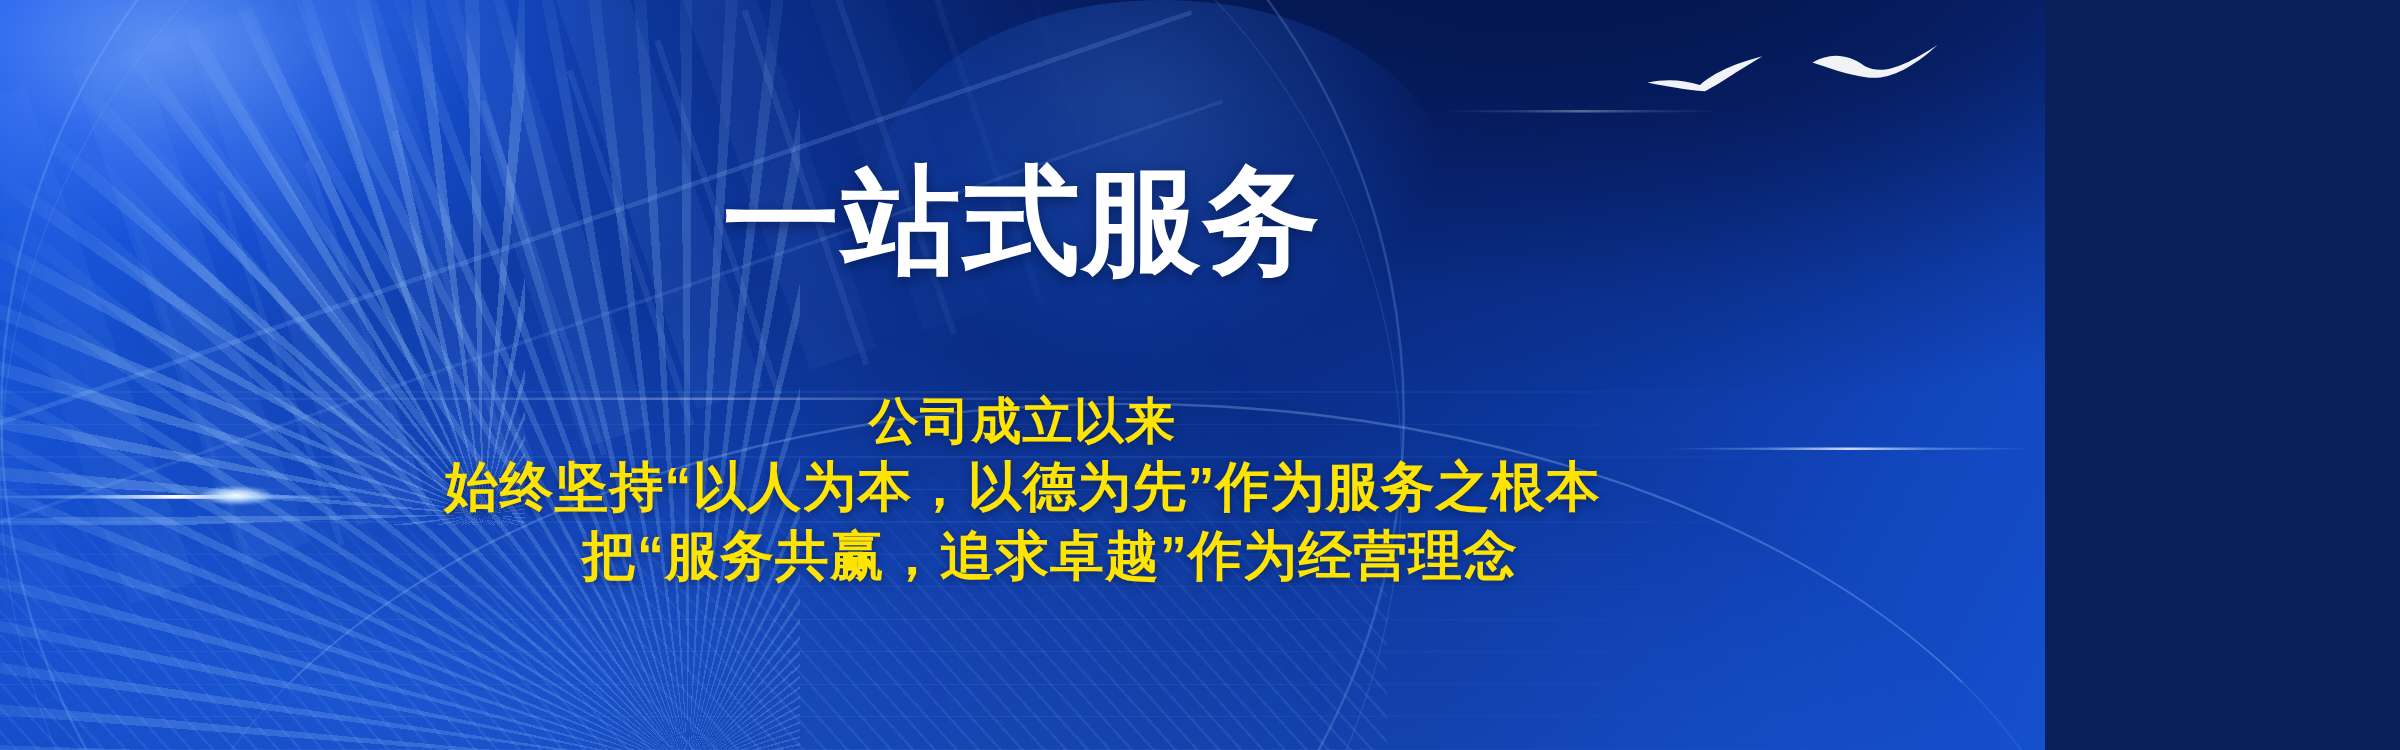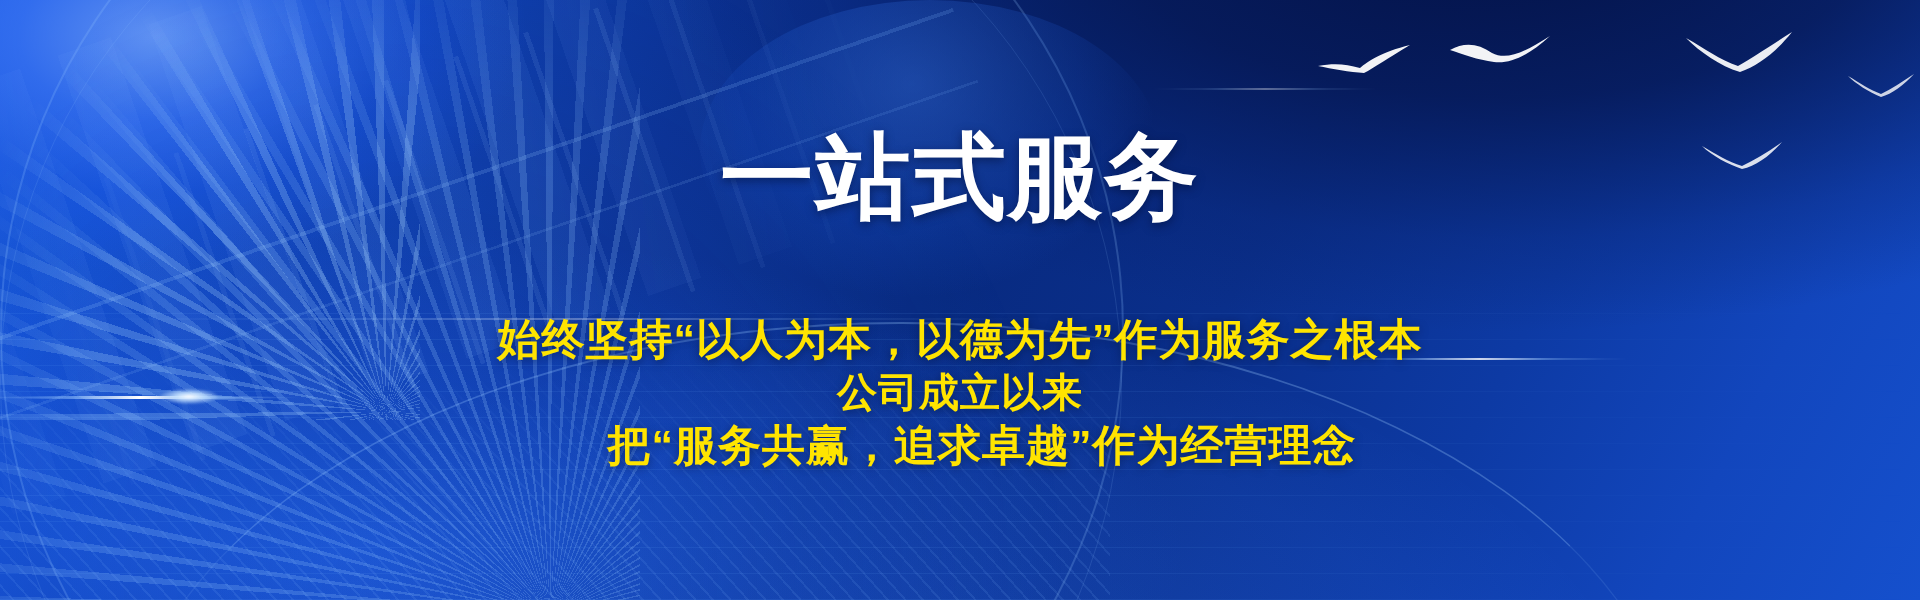--- a/index.html
+++ b/index.html
@@ -6,21 +6,21 @@
     margin: 0;
     padding: 0;
     background: #0a1f5c;
   }
   body {
     font-family: "Liberation Sans", "DejaVu Sans", sans-serif;
   }
 
   #banner {
     position: relative;
-    width: 1920px;
+    width: 1636px;
     height: 600px;
     overflow: hidden;
     background: #0c2a72;
   }
 
   
   .layer { position: absolute; inset: 0; pointer-events: none; }
 
   
   .bg-base {
@@ -330,19 +330,19 @@
     </svg>
   </div>
 
   <div id="content">
 
     <div class="headline">
       <span class="headline-white">一站式服务</span>
     </div>
 
     <div class="paragraph">
+      <span class="pline l1">公司成立以来</span>
       <span class="pline l2">始终坚持“以人为本，以德为先”作为服务之根本</span>
-      <span class="pline l1">公司成立以来</span>
       <span class="pline l3">把“服务共赢，追求卓越”作为经营理念</span>
     </div>
 
   </div>
 </div>
 
 </body></html>

